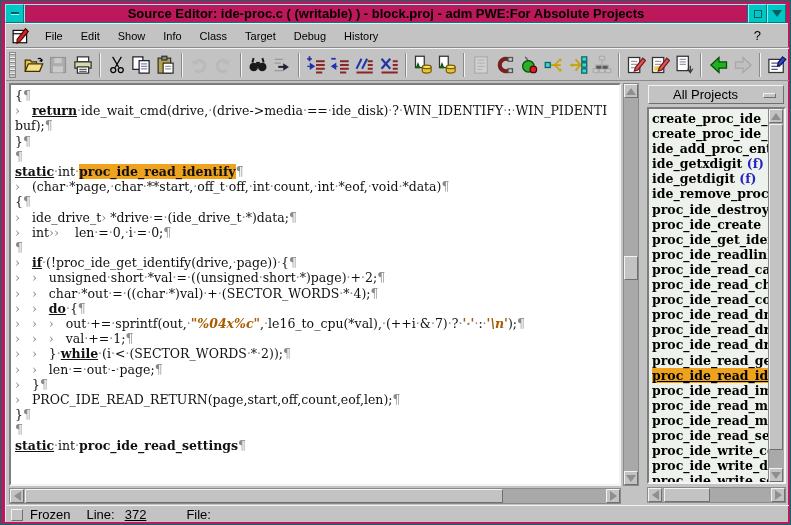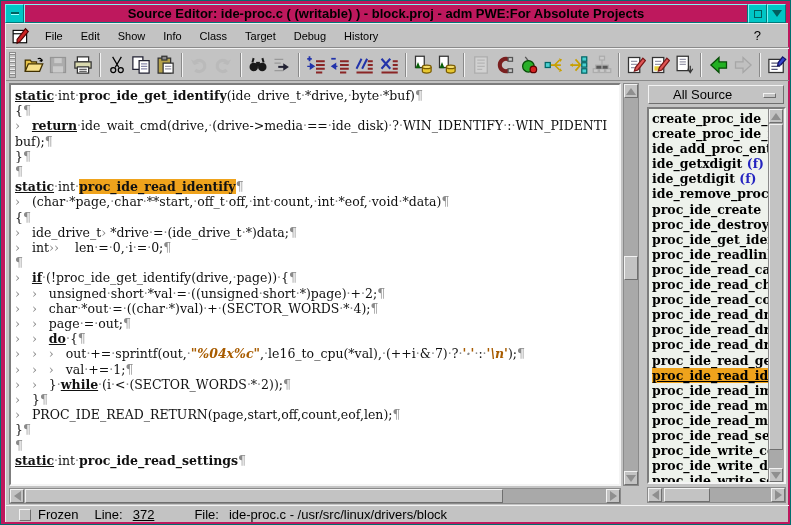--- a/index.html
+++ b/index.html
@@ -68,21 +68,21 @@
                background:#eef2ec; overflow:hidden; }
   .class-items { position:absolute; left:0; top:0; right:16px; bottom:0; overflow:hidden; padding:2px 0 0 3px; }
   .class-item { font-family:"DejaVu Serif", serif; font-weight:bold; font-size:12.5px; line-height:15.1px;
                 white-space:nowrap; color:#000; }
   .class-item.selected { background:#efa31c; text-decoration:underline; }
   .class-item .suffix { color:#2424c0; }
   .list-vscroll { position:absolute; right:0; top:0; width:16px; bottom:0; background:#a9a9a9; border-left:1px solid #8a8a8a; }
   .hscroll-list { left:641px; top:463px; width:139px; height:16px; }
   
   .statusbar { position:absolute; left:0; top:481px; width:783px; height:18px; display:flex; align-items:center;
-               font-size:13px; color:#000; border-top:1px solid #f2f2f2;padding-left:8px; }
+               font-size:13px; color:#000; border-top:1px solid #f2f2f2; }
   .checkbox { width:12px; height:12px; margin:0 7px 0 5px; background:#c3c3c3;
               border-top:1px solid #f2f2f2; border-left:1px solid #f2f2f2; border-right:1px solid #6f6f6f; border-bottom:1px solid #6f6f6f; }
   .st-line-label { margin-left:16px; }
   .st-line-value { margin-left:10px;text-decoration:underline; }
   .st-file-label { margin-left:40px; }
   .st-file-value { margin-left:10px; }
 </style>
 </head>
 <body>
 
@@ -348,40 +348,39 @@
           <svg viewBox="0 0 16 16">
         <rect x="1.5" y="3.5" width="11.5" height="10.5" fill="#fff" stroke="#333"></rect>
         <path d="M3.5 6.5h7M3.5 9h7M3.5 11.5h5" stroke="#557"></path>
         <path d="M12.5 1.5l2.5 2-4 4.5-2.5.5.5-2.5z" fill="#3344cc" stroke="#111166"></path>
           </svg>
         </button>
     </div>
 
     <div class="editor">
       <div>
-          <div class="code-line"><span class="seg-k">static</span><span class="seg-p"><span class="ws">·</span>int<span class="ws">·</span></span><span class="seg-b">proc_ide_get_identify</span><span class="seg-p">(ide_drive_t<span class="ws">·</span>*drive,<span class="ws">·</span>byte<span class="ws">·</span>*buf)<span class="ws">¶</span></span></div>
           <div class="code-line"><span class="seg-p">{<span class="ws">¶</span></span></div>
           <div class="code-line"><span class="seg-p"><span class="ws">›</span>   </span><span class="seg-k">return</span><span class="seg-p"><span class="ws">·</span>ide_wait_cmd(drive,<span class="ws">·</span>(drive-&gt;media<span class="ws">·</span>==<span class="ws">·</span>ide_disk)<span class="ws">·</span>?<span class="ws">·</span>WIN_IDENTIFY<span class="ws">·</span>:<span class="ws">·</span>WIN_PIDENTI</span></div>
           <div class="code-line"><span class="seg-p">buf);<span class="ws">¶</span></span></div>
           <div class="code-line"><span class="seg-p">}<span class="ws">¶</span></span></div>
           <div class="code-line"><span class="seg-p"><span class="ws">¶</span></span></div>
           <div class="code-line"><span class="seg-k">static</span><span class="seg-p"><span class="ws">·</span>int<span class="ws">·</span></span><span class="seg-h">proc_ide_read_identify</span><span class="seg-p"><span class="ws">¶</span></span></div>
           <div class="code-line"><span class="seg-p"><span class="ws">›</span>   (char<span class="ws">·</span>*page,<span class="ws">·</span>char<span class="ws">·</span>**start,<span class="ws">·</span>off_t<span class="ws">·</span>off,<span class="ws">·</span>int<span class="ws">·</span>count,<span class="ws">·</span>int<span class="ws">·</span>*eof,<span class="ws">·</span>void<span class="ws">·</span>*data)<span class="ws">¶</span></span></div>
           <div class="code-line"><span class="seg-p">{<span class="ws">¶</span></span></div>
           <div class="code-line"><span class="seg-p"><span class="ws">›</span>   ide_drive_t<span class="ws">›</span> *drive<span class="ws">·</span>=<span class="ws">·</span>(ide_drive_t<span class="ws">·</span>*)data;<span class="ws">¶</span></span></div>
           <div class="code-line"><span class="seg-p"><span class="ws">›</span>   int<span class="ws">›</span><span class="ws">›</span>    len<span class="ws">·</span>=<span class="ws">·</span>0,<span class="ws">·</span>i<span class="ws">·</span>=<span class="ws">·</span>0;<span class="ws">¶</span></span></div>
           <div class="code-line"><span class="seg-p"><span class="ws">¶</span></span></div>
           <div class="code-line"><span class="seg-p"><span class="ws">›</span>   </span><span class="seg-k">if</span><span class="seg-p"><span class="ws">·</span>(!proc_ide_get_identify(drive,<span class="ws">·</span>page))<span class="ws">·</span>{<span class="ws">¶</span></span></div>
           <div class="code-line"><span class="seg-p"><span class="ws">›</span>   <span class="ws">›</span>   unsigned<span class="ws">·</span>short<span class="ws">·</span>*val<span class="ws">·</span>=<span class="ws">·</span>((unsigned<span class="ws">·</span>short<span class="ws">·</span>*)page)<span class="ws">·</span>+<span class="ws">·</span>2;<span class="ws">¶</span></span></div>
           <div class="code-line"><span class="seg-p"><span class="ws">›</span>   <span class="ws">›</span>   char<span class="ws">·</span>*out<span class="ws">·</span>=<span class="ws">·</span>((char<span class="ws">·</span>*)val)<span class="ws">·</span>+<span class="ws">·</span>(SECTOR_WORDS<span class="ws">·</span>*<span class="ws">·</span>4);<span class="ws">¶</span></span></div>
-          <div class="code-line"><span class="seg-p"><span class="ws">›</span>   <span class="ws">›</span>   page<span class="ws">·</span>=<span class="ws">·</span>out;<span class="ws">¶</span></span></div>
           <div class="code-line"><span class="seg-p"><span class="ws">›</span>   <span class="ws">›</span>   </span><span class="seg-k">do</span><span class="seg-p"><span class="ws">·</span>{<span class="ws">¶</span></span></div>
           <div class="code-line"><span class="seg-p"><span class="ws">›</span>   <span class="ws">›</span>   <span class="ws">›</span>   out<span class="ws">·</span>+=<span class="ws">·</span>sprintf(out,<span class="ws">·</span></span><span class="seg-s">"%04x%c"</span><span class="seg-p">,<span class="ws">·</span>le16_to_cpu(*val),<span class="ws">·</span>(++i<span class="ws">·</span>&amp;<span class="ws">·</span>7)<span class="ws">·</span>?<span class="ws">·</span></span><span class="seg-s">'<span class="ws">·</span>'</span><span class="seg-p"><span class="ws">·</span>:<span class="ws">·</span></span><span class="seg-s">'\n'</span><span class="seg-p">);<span class="ws">¶</span></span></div>
           <div class="code-line"><span class="seg-p"><span class="ws">›</span>   <span class="ws">›</span>   <span class="ws">›</span>   val<span class="ws">·</span>+=<span class="ws">·</span>1;<span class="ws">¶</span></span></div>
           <div class="code-line"><span class="seg-p"><span class="ws">›</span>   <span class="ws">›</span>   }<span class="ws">·</span></span><span class="seg-k">while</span><span class="seg-p"><span class="ws">·</span>(i<span class="ws">·</span>&lt;<span class="ws">·</span>(SECTOR_WORDS<span class="ws">·</span>*<span class="ws">·</span>2));<span class="ws">¶</span></span></div>
+          <div class="code-line"><span class="seg-p"><span class="ws">›</span>   <span class="ws">›</span>   len<span class="ws">·</span>=<span class="ws">·</span>out<span class="ws">·</span>-<span class="ws">·</span>page;<span class="ws">¶</span></span></div>
           <div class="code-line"><span class="seg-p"><span class="ws">›</span>   }<span class="ws">¶</span></span></div>
           <div class="code-line"><span class="seg-p"><span class="ws">›</span>   PROC_IDE_READ_RETURN(page,start,off,count,eof,len);<span class="ws">¶</span></span></div>
           <div class="code-line"><span class="seg-p">}<span class="ws">¶</span></span></div>
           <div class="code-line"><span class="seg-p"><span class="ws">¶</span></span></div>
           <div class="code-line"><span class="seg-k">static</span><span class="seg-p"><span class="ws">·</span>int<span class="ws">·</span></span><span class="seg-b">proc_ide_read_settings</span><span class="seg-p"><span class="ws">¶</span></span></div>
         </div>
     </div>
 
     <div class="sb vscroll-main">
       <div class="sb-arrow" style="left:0;top:0;">
@@ -397,34 +396,34 @@
       <div class="sb-arrow" style="left:0;top:0;">
           <div class="tri-left"></div>
         </div>
       <div class="sb-thumb" style="left:15px;top:0;width:478px;height:14px;"></div>
       <div class="sb-arrow" style="right:0;top:0;">
           <div class="tri-right"></div>
         </div>
     </div>
 
     <div class="dropdown">
-      <span>All Source</span>
+      <span>All Projects</span>
       <div class="dd-bar"></div>
     </div>
 
     <div class="listframe">
       <div class="class-items">
           <div class="class-item"><span>create_proc_ide_drives</span></div>
           <div class="class-item"><span>create_proc_ide_interfaces</span></div>
           <div class="class-item"><span>ide_add_proc_entries</span></div>
           <div class="class-item"><span>ide_getxdigit</span><span class="suffix"> (f)</span></div>
           <div class="class-item"><span>ide_getdigit</span><span class="suffix"> (f)</span></div>
           <div class="class-item"><span>ide_remove_proc_entries</span></div>
+          <div class="class-item"><span>proc_ide_destroy</span></div>
           <div class="class-item"><span>proc_ide_create</span></div>
-          <div class="class-item"><span>proc_ide_destroy</span></div>
           <div class="class-item"><span>proc_ide_get_identify</span></div>
           <div class="class-item"><span>proc_ide_readlink</span></div>
           <div class="class-item"><span>proc_ide_read_capacity</span></div>
           <div class="class-item"><span>proc_ide_read_channel</span></div>
           <div class="class-item"><span>proc_ide_read_config</span></div>
           <div class="class-item"><span>proc_ide_read_dmodel</span></div>
           <div class="class-item"><span>proc_ide_read_driver</span></div>
           <div class="class-item"><span>proc_ide_read_drivers</span></div>
           <div class="class-item"><span>proc_ide_read_geometry</span></div>
           <div class="class-item selected"><span>proc_ide_read_identify</span></div>
@@ -456,17 +455,16 @@
           <div class="tri-right"></div>
         </div>
     </div>
 
     <div class="statusbar">
       <div class="checkbox"></div>
       <span>Frozen</span>
       <span class="st-line-label">Line:</span>
       <span class="st-line-value">372</span>
       <span class="st-file-label">File:</span>
-      <span class="st-file-value">ide-proc.c - /usr/src/linux/drivers/block</span>
     </div>
 
   </div>
 </div>
 
 </body></html>

